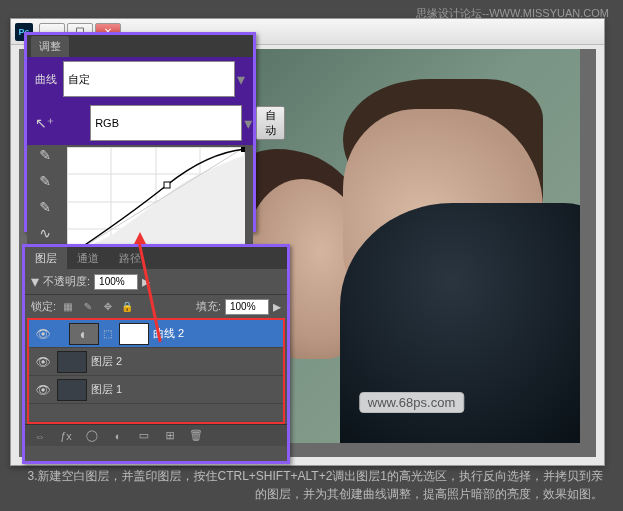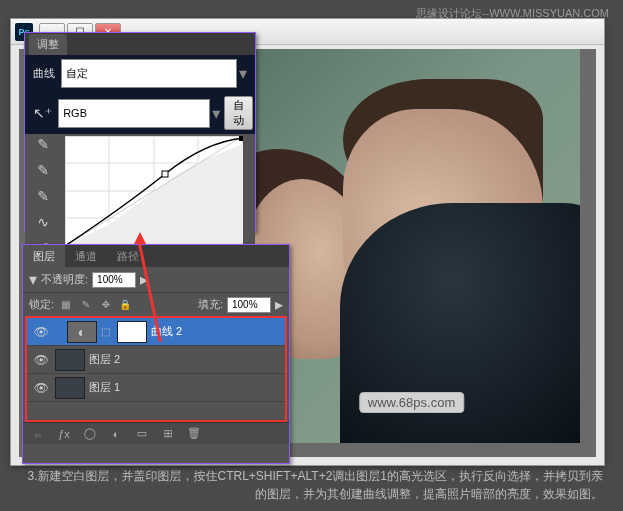--- a/index.html
+++ b/index.html
@@ -15,27 +15,27 @@
 .canvas-area { position: absolute; top: 30px; left: 8px; right: 8px; bottom: 8px; background: #6a6a6a; }
 .canvas { position: absolute; top: 0; left: 224px; right: 16px; bottom: 14px; background: #6b8a7c; overflow: hidden; }
 .photo { width: 100%; height: 100%; position: relative; background: linear-gradient(135deg, #5a7568 0%, #7a9585 40%, #8aa090 100%); }
 .head1 { position: absolute; left: 0; top: 130px; width: 130px; height: 180px; background: radial-gradient(ellipse at 60% 40%, #d4b5a0 0%, #b89580 60%, #8a6d5c 100%); border-radius: 50% 60% 40% 50%; }
 .hair1 { position: absolute; left: -20px; top: 100px; width: 140px; height: 120px; background: #3a2820; border-radius: 50% 80% 20% 30%; }
 .head2 { position: absolute; left: 100px; top: 60px; width: 200px; height: 220px; background: radial-gradient(ellipse at 40% 50%, #d8baa5 0%, #b89580 70%); border-radius: 40% 50% 60% 40%; }
 .hair2 { position: absolute; left: 100px; top: 30px; width: 200px; height: 140px; background: #3a2a20; border-radius: 60% 40% 20% 80%; }
 .jacket { position: absolute; right: -40px; bottom: -20px; width: 280px; height: 260px; background: radial-gradient(ellipse at 40% 30%, #2a3540 0%, #0a1218 80%); border-radius: 40% 20% 0 0; }
 .watermark-url { position: absolute; left: 50%; bottom: 30px; transform: translateX(-50%); background: rgba(255,255,255,0.8); padding: 2px 8px; border-radius: 4px; font-size: 13px; color: #555; border: 1px solid #bbb; }
 
-.panel { position: absolute; background: #535353; border: 1px solid #8b5cf6; box-shadow: 2px 2px 4px rgba(0,0,0,0.4); z-index: 10; }
+.panel { position: absolute; background: #535353; border: 3px solid #8b5cf6; box-shadow: 2px 2px 4px rgba(0,0,0,0.4); z-index: 10; }
 .adj-panel { top: 32px; left: 24px; width: 232px; height: 200px; }
 .panel-tabs { height: 22px; background: #3a3a3a; display: flex; align-items: center; padding: 0 4px; }
 .panel-tab { color: #ccc; font-size: 11px; padding: 3px 8px; background: #535353; border-radius: 2px 2px 0 0; }
-.panel-row { display: flex; align-items: center; padding: 4px 8px; background: #0f172a; }
+.panel-row { display: flex; align-items: center; padding: 4px 8px; background: #4c1d95; }
 .panel-row label { font-size: 11px; color: #ddd; margin-right: 6px; }
-.panel-row select, .panel-row input.sel { flex: 1; font-size: 11px; background: #fff; border: 1px solid #888; height: 29px; padding: 0 4px; }
+.panel-row select, .panel-row input.sel { flex: 1; font-size: 11px; background: #fff; border: 1px solid #888; height: 36px; padding: 0 4px; }
 .btn-sm { font-size: 11px; padding: 1px 8px; background: linear-gradient(#eee,#ccc); border: 1px solid #888; border-radius: 2px; margin-left: 4px; }
 .curves-area { background: #535353; padding: 2px 8px 8px 40px; position: relative; }
 .tool-col { position: absolute; left: 6px; top: 0; width: 28px; display: flex; flex-direction: column; gap: 6px; }
 .toolicon { width: 24px; height: 20px; color: #ccc; display: flex; align-items: center; justify-content: center; font-size: 14px; }
 .curves-grid { background: #fff; width: 178px; height: 110px; position: relative; }
 .red-arrow { position: absolute; left: 134px; top: 232px; width: 0; height: 0; border-left: 6px solid transparent; border-right: 6px solid transparent; border-bottom: 12px solid #e33; z-index: 20; }
 .red-line { position: absolute; left: 138px; top: 244px; width: 3px; height: 100px; background: #e33; transform: rotate(-12deg); transform-origin: top; z-index: 20; }
 
 .layers-panel { top: 244px; left: 22px; width: 268px; height: 220px; }
 .layer-tabs { height: 22px; background: #3a3a3a; display: flex; align-items: stretch; }
@@ -95,21 +95,21 @@
   <div class="panel-tabs">
     <div class="panel-tab">调整</div>
   </div>
   <div class="panel-row">
     <label>曲线</label>
     <input class="sel" value="自定" style="">
     <span style="margin-left:2px;color:#888;">▾</span>
   </div>
   <div class="panel-row">
     <div class="toolicon" style="margin-right:6px;">↖⁺</div>
-    <input class="sel" style="flex: 0 0 80px;" value="RGB">
+    <input class="sel" style="flex: 0 0 80px; margin-left: 30px;" value="RGB">
     <span style="margin-left:2px;color:#888;">▾</span>
     <button class="btn-sm">自动</button>
   </div>
   <div class="curves-area">
     <div class="tool-col">
       <div class="toolicon">✎</div>
       <div class="toolicon">✎</div>
       <div class="toolicon">✎</div>
       <div class="toolicon">∿</div>
       <div class="toolicon">✐</div>

